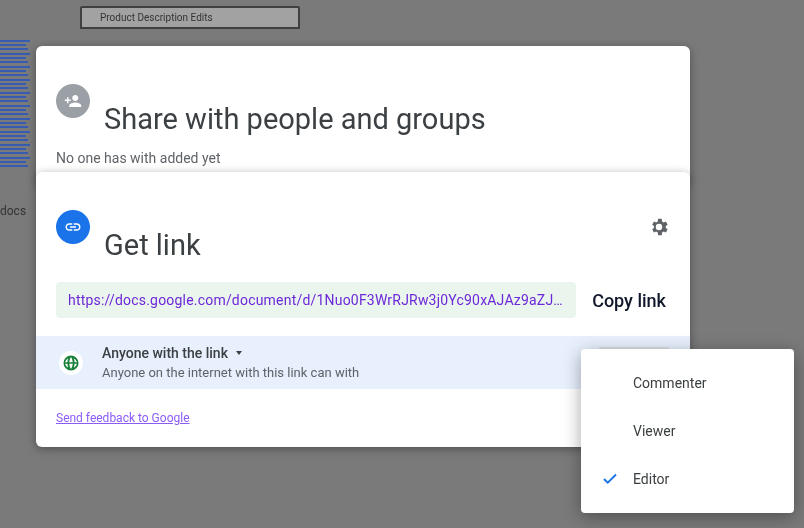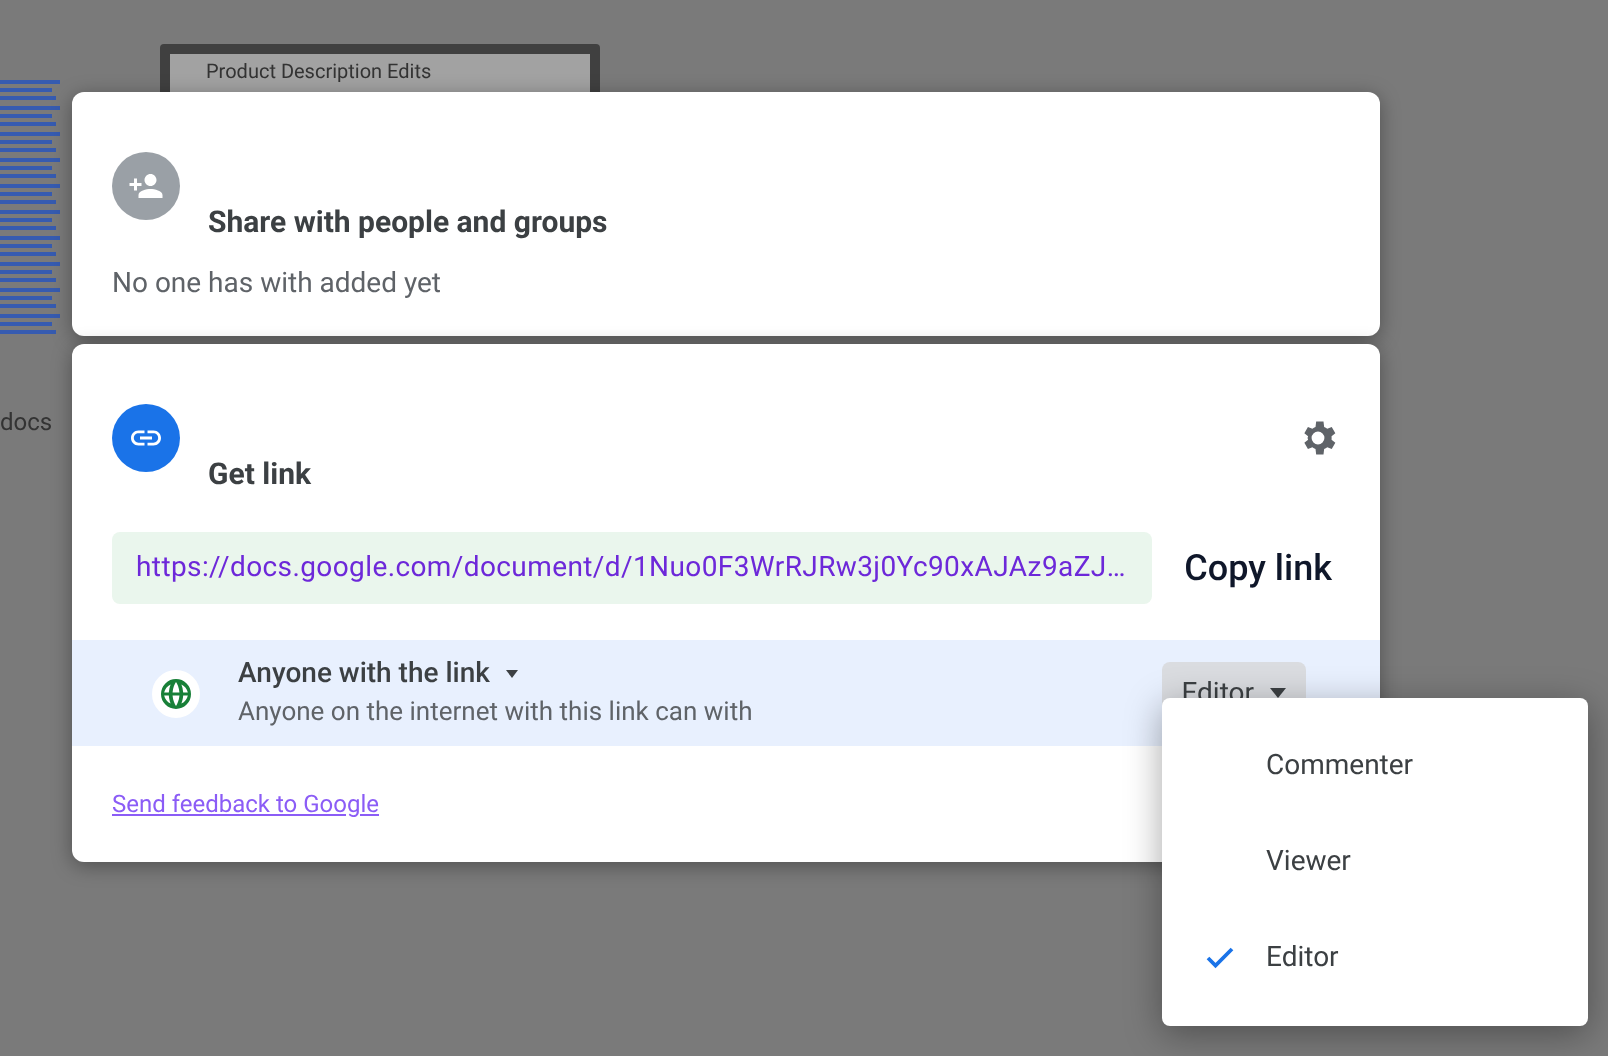--- a/index.html
+++ b/index.html
@@ -2,42 +2,42 @@
 <html><head>
   <meta charset="utf-8">
   <style>
     * { box-sizing: border-box; margin: 0; padding: 0; font-family: 'Google Sans', Roboto, Arial, sans-serif; }
     body { width: 804px; height: 528px; background: #7a7a7a; position: relative; overflow: hidden; }
 
     .behind { position: absolute; top: 0; left: 0; width: 100%; height: 100%; }
     .behind .col-left { position: absolute; left: 0; top: 40px; width: 38px; overflow: hidden; color: #1a4ec8; font-size: 8px; line-height: 10px; }
     .behind .col-left .bl { margin-bottom: 3px; height: 10px; background: linear-gradient(#1a4ec8 0 0) 0 0/30px 2px no-repeat, linear-gradient(#1a4ec8 0 0) 0 4px/26px 2px no-repeat, linear-gradient(#1a4ec8 0 0) 0 8px/28px 2px no-repeat; opacity: .7; }
     .behind .prodlabel { position: absolute; left: 0; top: 204px; color: #333; font-size: 12px; }
-    .behind .tabbox { position: absolute; left: 80px; top: 6px; width: 220px; border: 5px solid #404040; padding: 4px 18px; font-size: 10px; color: #333; background: rgba(255,255,255,.3); border-radius: 2px 2px 0 0; margin-top: 16px; }
+    .behind .tabbox { position: absolute; left: 80px; top: 6px; width: 220px; border: 2px solid #404040; padding: 4px 18px; font-size: 10px; color: #333; background: rgba(255,255,255,.3); border-radius: 2px 2px 0 0; }
     .behind .cellbox { position: absolute; left: 80px; top: 152px; width: 220px; height: 12px; border: 1px solid #bbb; font-size: 5px; color: #333; text-align: center; padding-top: 2px; }
 
     .card { position: absolute; left: 36px; background: #fff; border-radius: 6px; box-shadow: 0 2px 10px rgba(0,0,0,.35); }
     .card1 { top: 46px; width: 654px; padding: 20px 20px 18px 20px; }
     .card2 { top: 172px; width: 654px; padding: 20px 20px 22px 20px; }
 
     .row-title { display: flex; align-items: center; gap: 14px; }
     .icon-circle { width: 34px; height: 34px; border-radius: 50%; display: flex; align-items: center; justify-content: center; flex-shrink: 0; }
     .icon-circle.grey { background: #9aa0a6; }
     .icon-circle.blue { background: #1a73e8; }
-    .h-title { font-size: 15px; color: #3c4043; font-weight: 700; margin-top: 36px; }
+    .h-title { font-size: 29px; color: #3c4043; font-weight: 400; margin-top: 36px; }
     .subtext { margin-top: 14px; color: #5f6368; font-size: 14px; }
 
     .link-header { display: flex; align-items: center; justify-content: space-between; }
     .gear { color: #5f6368; }
 
     .linkrow { margin-top: 20px; display: flex; align-items: center; gap: 16px; }
     .linkbox { flex: 1; background: #eaf6ed; padding: 10px 12px; border-radius: 4px; color: #6d28d9; font-size: 14px; white-space: nowrap; overflow: hidden; text-overflow: ellipsis; letter-spacing: .2px; }
     .copylink { color: #0f172a; font-size: 18px; font-weight: 500; padding-right: 4px; cursor: pointer; }
 
-    .accessrow { margin: 18px -20px 0 -20px; padding: 9px 37px; background: #e8f0fe; display: flex; align-items: center; gap: 16px; }
+    .accessrow { margin: 18px -20px 0 -20px; padding: 9px 20px; background: #e8f0fe; display: flex; align-items: center; gap: 16px; }
     .globewrap { width: 30px; height: 30px; border-radius: 50%; background: #fff; display: flex; align-items: center; justify-content: center; border: 3px solid #e8f0fe; box-shadow: 0 0 0 1px #e8f0fe; }
     .scope { flex: 1; }
     .scope-top { display: flex; align-items: center; gap: 8px; color: #3c4043; font-size: 14px; font-weight: 500; }
     .scope-bot { color: #5f6368; font-size: 13px; margin-top: 4px; }
     .role-btn { display: flex; align-items: center; gap: 8px; background: #dadce0; color: #3c4043; padding: 8px 10px; border-radius: 4px; font-size: 14px; cursor: pointer; }
     .tri { width: 0; height: 0; border-left: 4px solid transparent; border-right: 4px solid transparent; border-top: 5px solid #3c4043; }
     .tri.sm { border-left-width: 3px; border-right-width: 3px; border-top-width: 4px; }
 
     .feedback { margin-top: 22px; color: #8b5cf6; font-size: 12px; text-decoration: underline; cursor: pointer; }
 

